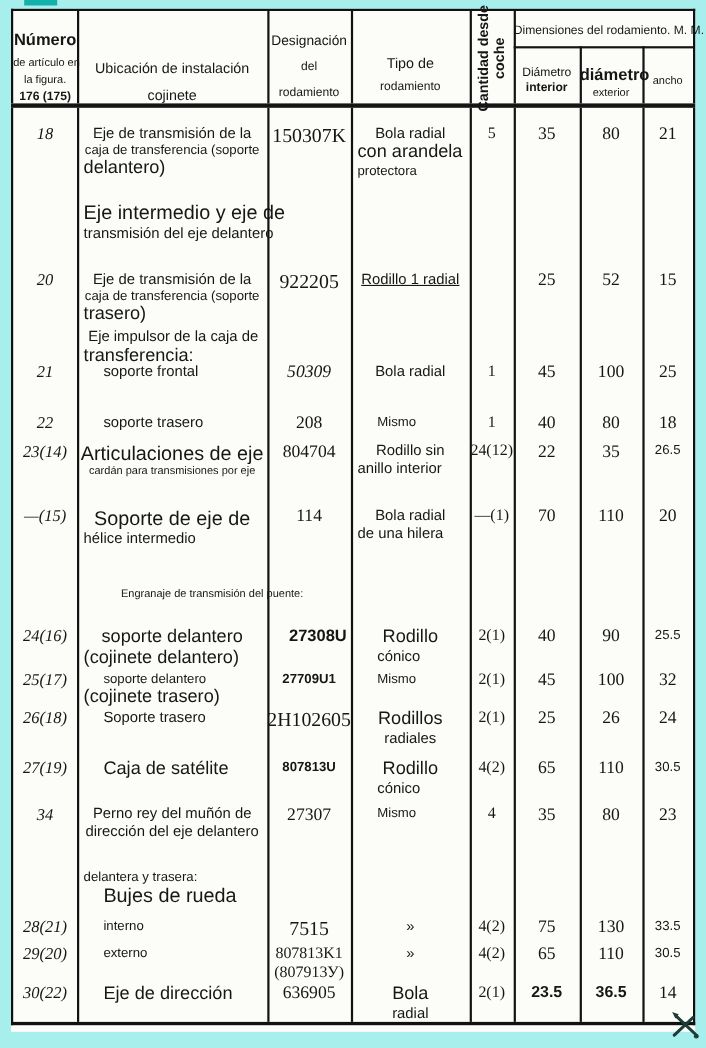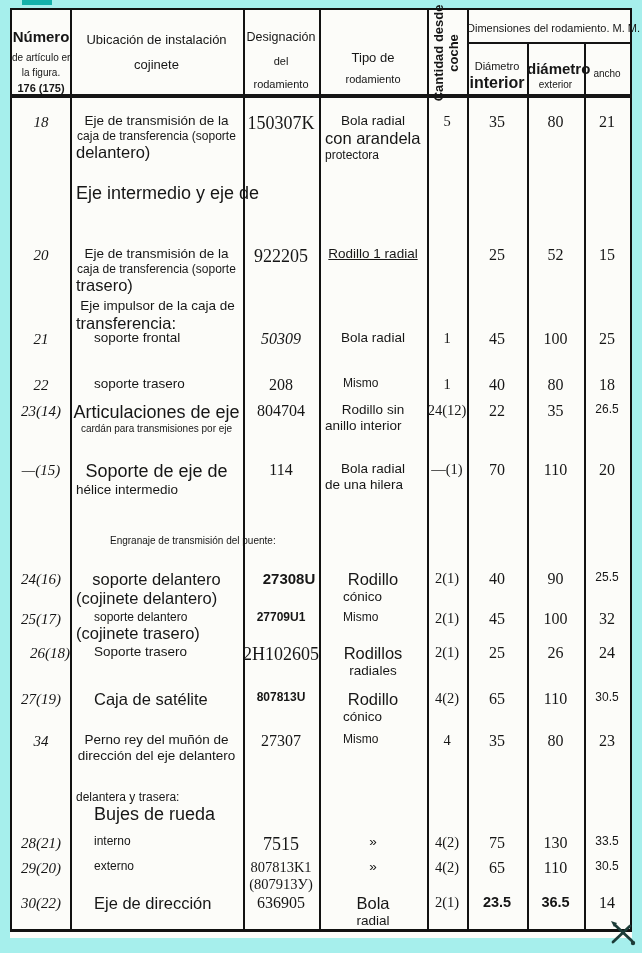--- a/index.html
+++ b/index.html
@@ -31,21 +31,21 @@
   .sansb{font-weight:700;font-size:15px;}
   .sansbsm{font-weight:700;font-size:12px;}
   .mdb{font-weight:700;font-size:14.5px;}
   .L{text-align:left;padding-left:6px;}
   .Li{text-align:left;padding-left:24px;}
   .hb{font-weight:600;font-size:15px;}
   .h10{font-size:10px;}
   .h11{font-size:11px;}
   .h12{font-size:12.5px;}
   .h13{font-size:13px;}
-  .hbold13{font-weight:700;font-size:16px;}
+  .hbold13{font-weight:700;font-size:11px;}
   .hbold15{font-weight:700;font-size:15px;}
   .rotbox{position:absolute;display:flex;align-items:center;justify-content:center;}
   .rotbox .inner{transform:rotate(-90deg);font-weight:700;font-size:13px;line-height:1.15;text-align:center;white-space:nowrap;}
   .gline{position:absolute;height:2px;background:#141414;}
   .trow{position:absolute;left:0;width:618px;display:flex;align-items:flex-start;}
   .cell{flex:0 0 auto;}
   .ital{font-family:"Liberation Serif",serif;font-style:italic;font-size:15px;text-align:center;white-space:nowrap;padding-top:1px;}
   .qty{font-family:"Liberation Serif",serif;font-size:14.5px;text-align:center;white-space:nowrap;}
   .secblock{position:absolute;width:175px;}
   .toolsicon{position:absolute;right:4px;bottom:0;}
@@ -68,21 +68,21 @@
       <div class="vline part" style="left:572px"></div>
       <div class="gline" style="left:455px;right:0;top:32px"></div>
 
       <div class="hcol" style="left:0;width:58px;padding-top:18px">
         <div class="ln hb">Número</div>
         <div class="ln h10" style="margin-top:6px">de artículo en</div>
         <div class="ln h10" style="margin-top:4px">la figura.</div>
         <div class="ln h11" style="margin-top:3px;font-weight:600">176 (175)</div>
       </div>
 
-      <div class="hcol" style="left:58px;width:173px;padding-top:22px">
+      <div class="hcol" style="left:58px;width:173px;padding-top:44px">
         <div class="ln h13">Ubicación de instalación</div>
         <div class="ln h13" style="margin-top:10px">cojinete</div>
       </div>
 
       <div class="hcol" style="left:231px;width:76px;padding-top:20px">
         <div class="ln h12">Designación</div>
         <div class="ln h11" style="margin-top:10px">del</div>
         <div class="ln h11" style="margin-top:10px">rodamiento</div>
       </div>
 
@@ -148,20 +148,21 @@
           </div>
           <div class="cell " style="width: 57px;">
             <div class="ln ser">80</div>
           </div>
           <div class="cell " style="width: 46px;">
             <div class="ln ser">21</div>
           </div>
         </div>
         <div class="secblock" style="left: 58px; top: 85px;">
           <div class="ln xl L">Eje intermedio y eje de</div>
+          <div class="ln md L">transmisión del eje delantero</div>
         </div>
         <div class="trow" style="top: 148px;">
           <div class="cell ital" style="width: 58px;">20</div>
           <div class="cell " style="width: 173px;">
             <div class="ln md">Eje de transmisión de la</div>
             <div class="ln sm">caja de transferencia (soporte</div>
             <div class="ln lg L">trasero)</div>
           </div>
           <div class="cell " style="width: 76px;">
             <div class="ln serlg">922205</div>
@@ -320,21 +321,21 @@
             <div class="ln ser">45</div>
           </div>
           <div class="cell " style="width: 57px;">
             <div class="ln ser">100</div>
           </div>
           <div class="cell " style="width: 46px;">
             <div class="ln ser">32</div>
           </div>
         </div>
         <div class="trow" style="top: 546px;">
-          <div class="cell ital" style="width: 58px; text-align: right;">26(18)</div>
+          <div class="cell ital" style="width: 58px;">26(18)</div>
           <div class="cell " style="width: 173px;">
             <div class="ln md Li">Soporte trasero</div>
           </div>
           <div class="cell " style="width: 76px;">
             <div class="ln serlg">2H102605</div>
           </div>
           <div class="cell " style="width: 108px;">
             <div class="ln lg">Rodillos</div>
             <div class="ln md">radiales</div>
           </div>

